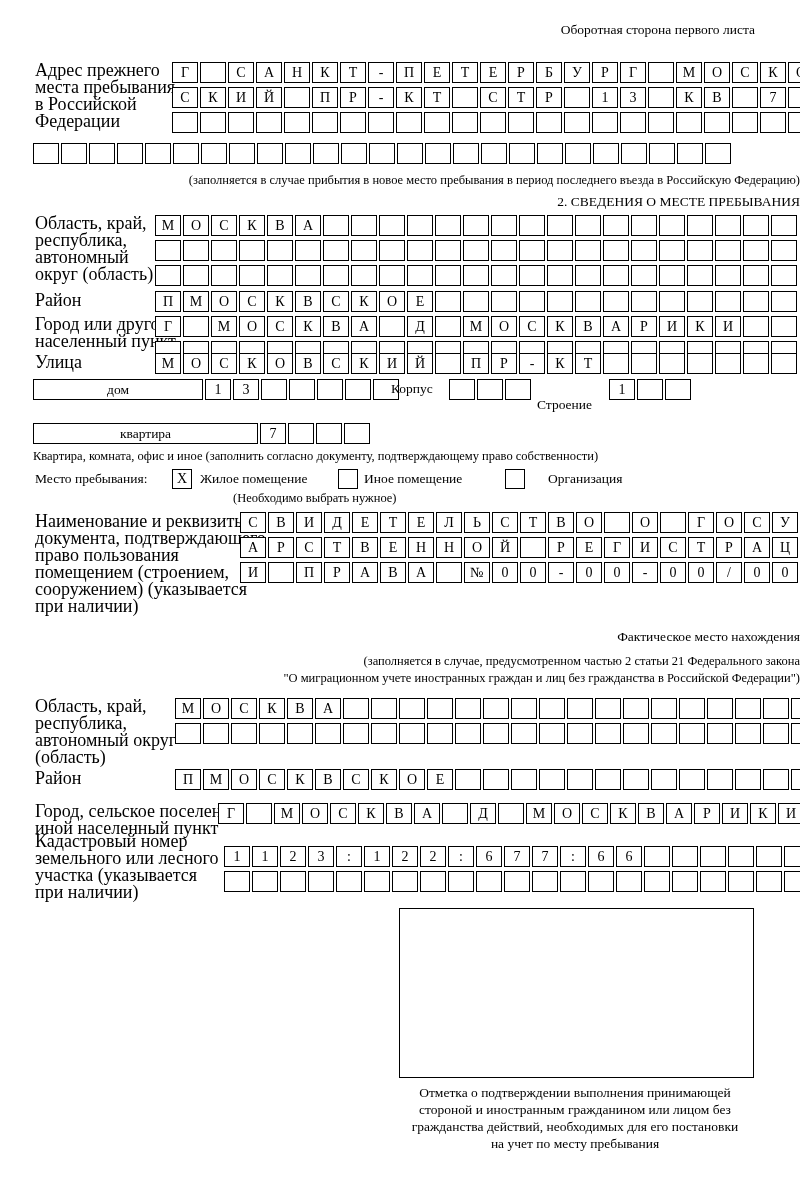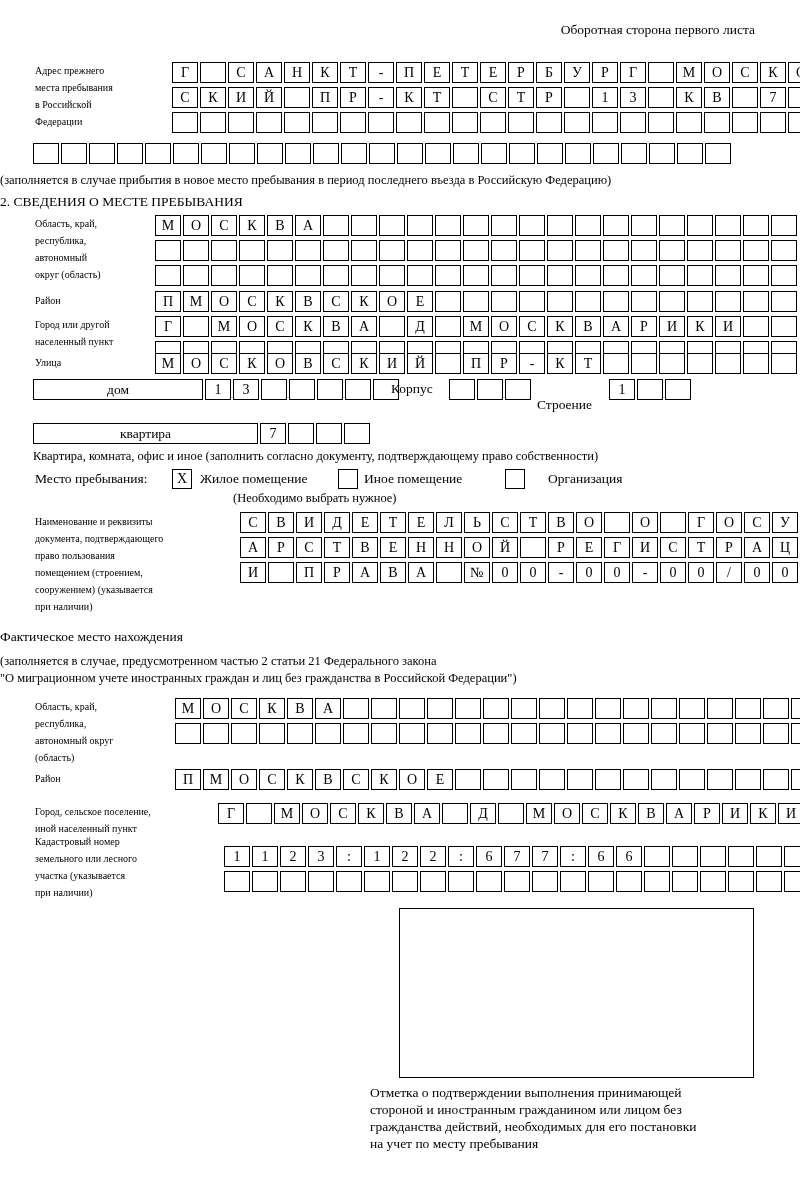--- a/index.html
+++ b/index.html
@@ -23,29 +23,29 @@
     padding-left: 32px;
   }
   .hdr-right {
     position: absolute;
     right: 45px;
     top: 22px;
     font-size: 13.5px;
   }
   .lbl {
     position: absolute;
-    font-size: 10px;
+    font-size: 18px;
     line-height: 17px;
     white-space: pre-line;
   }
   .lbl-c {
     position: absolute;
     font-size: 13.5px;
     line-height: 17px;
-    text-align: left;
+    text-align: center;
   }
   .bold {
     font-weight: normal;
   }
   .small {
     font-size: 12.5px;
   }
   .row {
     position: absolute;
     display: flex;
@@ -87,21 +87,21 @@
     font-size: 13.5px;
     line-height: 20px;
   }
   .bigbox {
     position: absolute;
     border: 1px solid #000;
     box-sizing: border-box;
   }
   .center-note {
     position: absolute;
-    text-align: left;
+    text-align: right;
     font-size: 12.5px;
     line-height: 16px;
     width: 100%;
   }
 </style>
 </head>
 <body>
 
 <div class="page">
 

